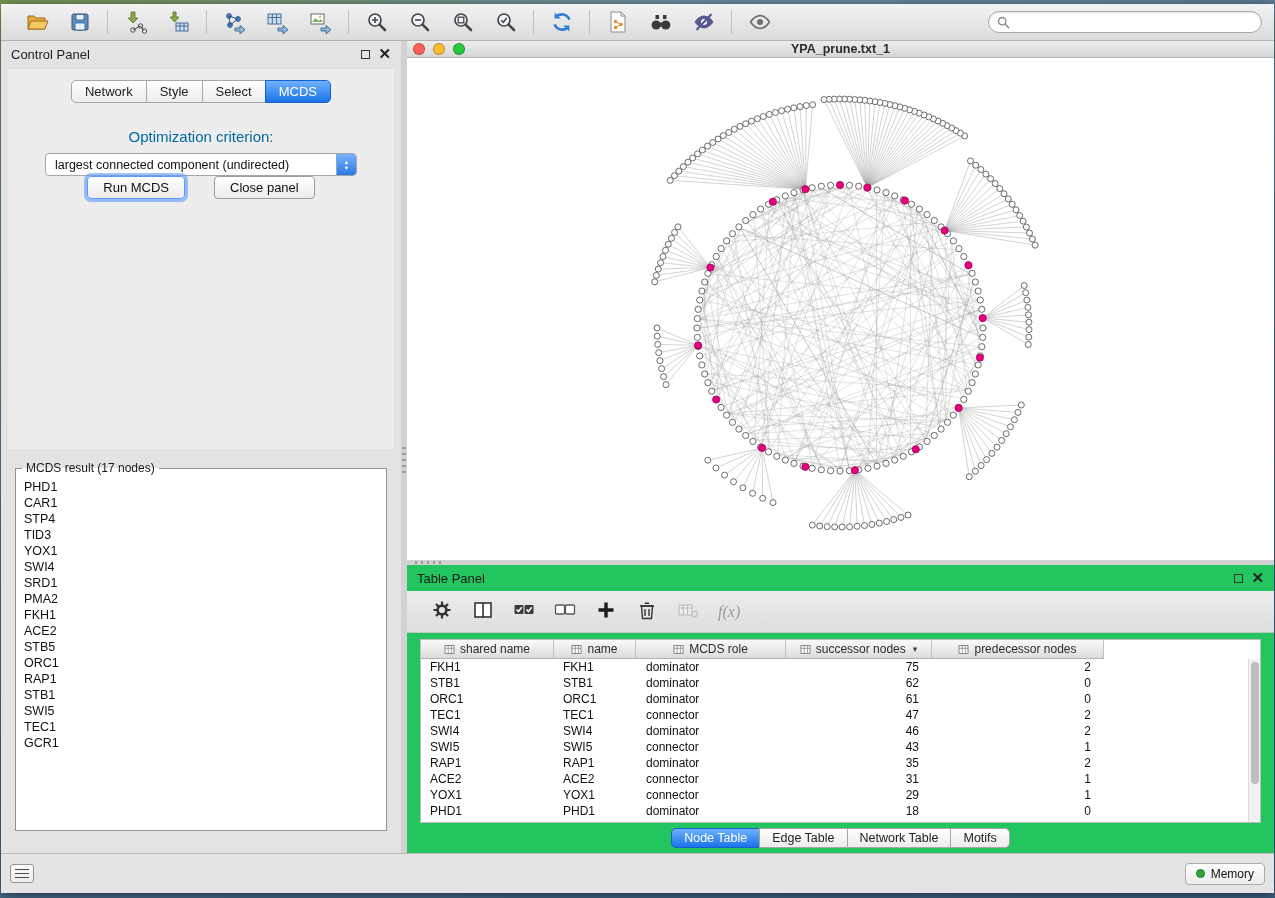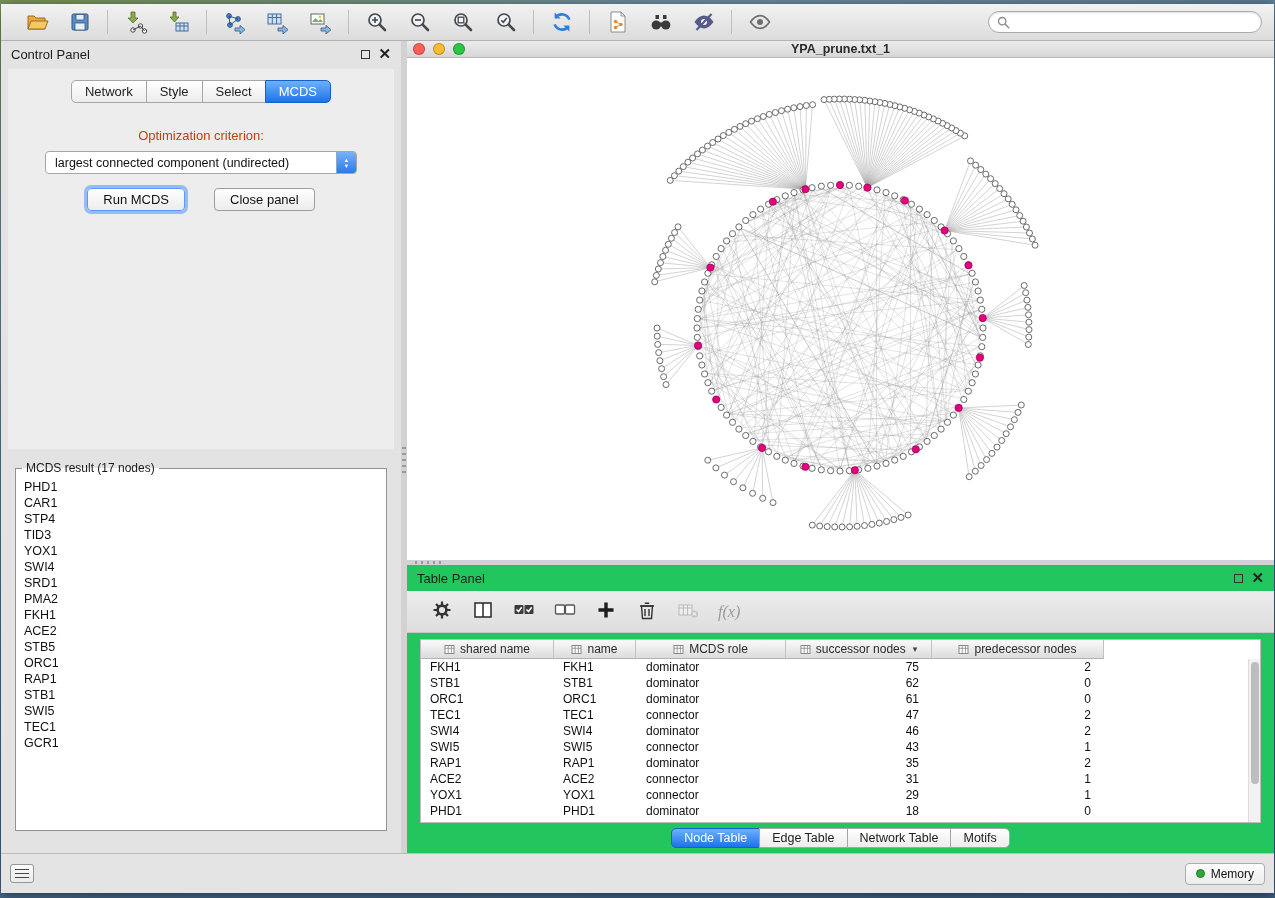--- a/index.html
+++ b/index.html
@@ -43,28 +43,28 @@
 
   .cp-upper{ margin:2px 7px 0 7px; height:380px; flex:none; background:#ededed;
     display:flex; flex-direction:column; align-items:center; }
   .seg{ display:flex; margin-top:11px; }
   .seg-item{ font-size:13px; padding:3px 13px; background:linear-gradient(#ffffff,#ececec);
     border:1px solid #a6a6a6; margin-left:-1px; color:#222; white-space:nowrap; }
   .seg-item:first-child{ border-radius:5px 0 0 5px; margin-left:0; }
   .seg-item:last-child{ border-radius:0 5px 5px 0; }
   .seg-item.active{ background:linear-gradient(#6fb0fb,#1a74ea); border-color:#1261cc; color:#fff; }
 
-  .opt-label{ margin-top:25px; font-size:13px; color:#c2410c; }
+  .opt-label{ margin-top:25px; font-size:15px; color:#0369a1; }
   .dropdown{ margin-top:8px; width:312px; height:23px; background:#fff; border:1px solid #a6a6a6;
     border-radius:4px; display:flex; align-items:center; overflow:hidden; }
   .dd-text{ flex:1; padding:0 9px; font-size:12.5px; color:#111; white-space:nowrap; }
   .dd-btn{ width:20px; height:23px; background:linear-gradient(#7eb5fa,#2678e6);
     display:flex; flex-direction:column; align-items:center; justify-content:center;
     color:#fff; font-size:6.5px; line-height:5.5px; border-left:1px solid #8aa8cc; }
-  .btn-row{ margin-top:14px; display:flex; gap:29px; }
+  .btn-row{ display:flex; gap:29px; }
   .btn{ font-size:13px; padding:3px 15px; background:linear-gradient(#ffffff,#ececec);
     border:1px solid #9e9e9e; border-radius:4px; color:#111; }
   .btn.focus-ring{ box-shadow:0 0 0 3px rgba(92,153,250,.6); border-color:#5c99fa; }
 
   fieldset.mcds-box{ margin:12px 14px 22px 14px; flex:1; border:1px solid #929292;
     background:#fff; min-height:0; display:flex; flex-direction:column; padding:2px 1px 1px 1px; }
   fieldset.mcds-box legend{ font-size:12px; color:#1a1a1a; margin-left:5px; padding:0 4px; }
   .mcds-list{ flex:1; overflow:hidden; padding:2px 7px; }
   .mcds-item{ font-size:12.5px; line-height:16px; color:#111; }
 

